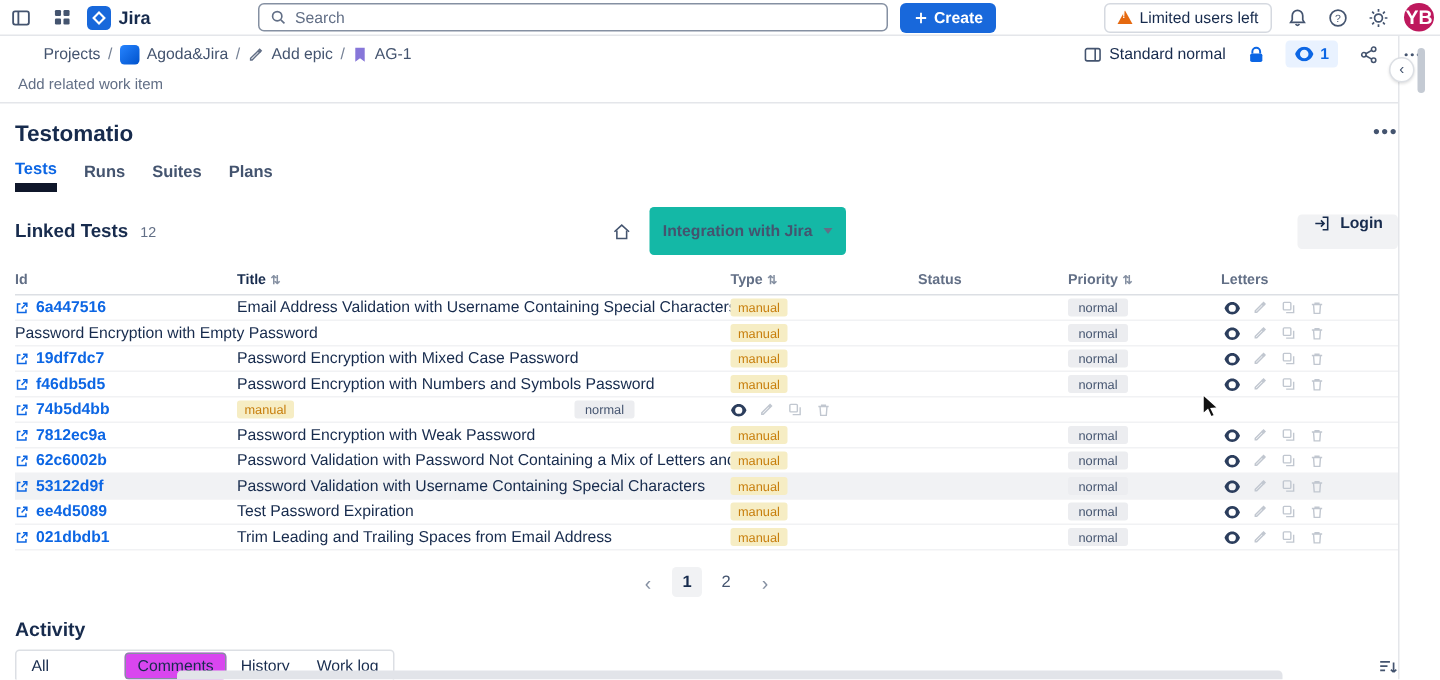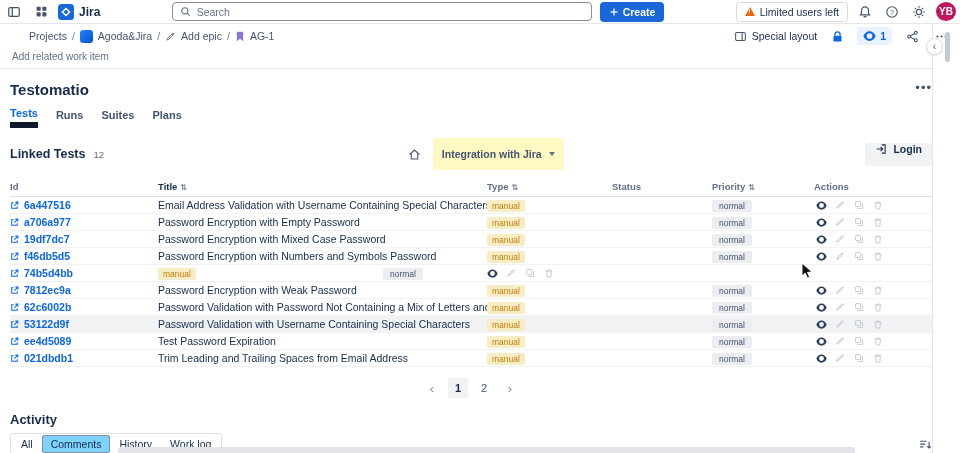--- a/index.html
+++ b/index.html
@@ -19,21 +19,21 @@
   .logo-text { font-weight:700; font-size:12px; color:#172B4D; }
   .nav-center { flex:1; display:flex; justify-content:center; align-items:center; gap:8px; }
   .search { width:420px; height:19px; border:1px solid #8590A2; border-radius:4px; display:flex; align-items:center; gap:6px; padding:0 7px; color:#626F86; background:#fff; }
   .search input { border:0; outline:0; flex:1; font:inherit; font-size:10.5px; color:#172B4D; background:transparent; }
   .search input::placeholder { color:#626F86; }
   .create-btn { height:20px; background:#1868DB; color:#fff; border:0; border-radius:4px; font-weight:600; font-size:10.5px; padding:0 9px; display:flex; align-items:center; gap:4px; }
   .nav-right { display:flex; align-items:center; gap:7px; }
   .limited-btn { height:20px; border:1px solid #D5D9E0; border-radius:4px; background:#fff; display:flex; align-items:center; gap:5px; font-size:10.5px; font-weight:500; color:#172B4D; padding:0 8px; }
   .warn-tri { width:0; height:0; border-left:5px solid transparent; border-right:5px solid transparent; border-bottom:9px solid #E56910; position:relative; }
   .warn-tri::after { content:"!"; position:absolute; left:-1.5px; top:1px; color:#fff; font-size:6px; font-weight:700; }
-  .avatar { width:20px; height:19px; border-radius:50%; background:#be185d; color:#fff; font-size:10px; font-weight:700; display:grid; place-items:center; flex:none; }
+  .avatar { width:20px; height:19px; border-radius:50%; background:#be185d; color:#fff; font-size:13px; font-weight:700; display:grid; place-items:center; flex:none; }
 
   
   .toolbar { height:24px; display:flex; align-items:center; padding:0 10px; font-size:10.5px; color:#44546F; }
   .crumbs { display:flex; align-items:center; gap:5px;padding-left:19px; }
   .crumb-sep { color:#758195; }
   .proj-avatar { width:13px; height:13px; border-radius:3px; background:linear-gradient(135deg,#2684FF,#0052CC); }
   .toolbar-right { margin-left:auto; display:flex; align-items:center; gap:11px; color:#44546F; }
   .layout-btn { display:flex; align-items:center; gap:5px; background:none; border:0; color:#172B4D; font-size:10.5px; font-weight:500; }
   .watch-chip { background:#E9F2FF; color:#0C66E4; border-radius:3px; height:18px; display:flex; align-items:center; gap:4px; padding:0 6px; font-weight:700; border:0; font-size:10.5px; }
   .plain-ic { background:none; border:0; color:#44546F; display:grid; place-items:center; width:18px; height:18px; }
@@ -49,21 +49,21 @@
 
   .tm-tabs { display:flex; gap:18px; margin-top:9px; font-weight:600; font-size:11px; color:#44546F; }
   .tm-tab { padding-bottom:5px; background:none; border:0; color:#44546F; font-weight:600; font-size:11px; }
   .tm-tab.active { color:#0C66E4; border-bottom:6px solid #0f172a; padding-bottom:3px; }
 
   .linked-row { display:flex; align-items:center; justify-content:space-between; margin-top:10px; }
   .linked-left { display:flex; align-items:baseline; gap:8px; }
   .linked-label { font-size:12.5px; font-weight:600; }
   .linked-count { color:#626F86; font-size:9.5px; }
   .linked-mid { display:flex; align-items:center; gap:9px; }
-  .dropdown-btn { background:#fef9c3; border:0; border-radius:3px; height:23px; padding:16px 9px; display:flex; align-items:center; gap:7px; font-weight:600; font-size:10.5px; color:#44546F; }
+  .dropdown-btn { background:#14b8a6; border:0; border-radius:3px; height:23px; padding:16px 9px; display:flex; align-items:center; gap:7px; font-weight:600; font-size:10.5px; color:#44546F; }
   .chev-down { width:0; height:0; border-left:3.5px solid transparent; border-right:3.5px solid transparent; border-top:4.5px solid #626F86; }
   .login-btn { background:#F1F2F4; border:0; border-radius:3px; height:23px; padding:0 10px; display:flex; align-items:flex-start; gap:6px; font-weight:600; font-size:10.5px; color:#172B4D; }
 
   
   .t-header { display:flex; align-items:center; height:21px; margin-top:6px; color:#626F86; font-size:9.5px; font-weight:600; border-bottom:1px solid #DCDFE4; }
   .sort-glyph { font-size:8px; color:#8590A2; margin-left:3px; }
   .t-row { display:flex; align-items:center; height:17px; border-bottom:1px solid #F1F2F4; font-size:10.5px; }
   .t-row.highlighted { background:#F1F2F4; }
   .col-id { width:148px; display:flex; align-items:center; gap:5px; }
   .col-id .tid { color:#0C66E4; font-weight:700; }
@@ -85,21 +85,21 @@
   .pg { background:none; border:0; min-width:20px; height:20px; border-radius:3px; color:#44546F; font-size:11px; display:grid; place-items:center; }
   .pg.chev { color:#8590A2; font-size:13px; }
   .pg.current { background:#F1F2F4; color:#172B4D; font-weight:700; }
 
   
   .activity-header { display:flex; align-items:center; margin-top:13px; }
   .activity-title { font-size:13px; font-weight:700; }
   .act-tabs-row { display:flex; align-items:center; margin-top:6px; }
   .act-tabs { display:flex; align-items:center; border:1px solid #DCDFE4; border-radius:3px; padding:1px; }
   .act-tab { background:none; border:0; padding:3px 9px; font-size:10.5px; color:#172B4D; border-radius:3px; }
-  .act-tab.selected { background:#7dd3fc; box-shadow:inset 0 0 0 1px #8590A2; }
+  .act-tab.selected { background:#d946ef; box-shadow:inset 0 0 0 1px #8590A2;margin-left:41px; }
   .sort-btn { margin-left:auto; background:none; border:0; color:#44546F; }
 
   .comment-row { display:flex; gap:10px; margin-top:10px; }
   .comment-box { flex:1; border:1px solid #8590A2; border-radius:3px; height:70px; padding:8px 10px; position:relative; }
 
   
   .rail-divider { position:absolute; left:932px; top:24px; height:429px; width:1px; background:#E4E6EA; }
   .collapse-btn { position:absolute; left:926px; top:38px; width:17px; height:17px; border:1px solid #DCDFE4; border-radius:50%; background:#fff; display:grid; place-items:center; font-size:10px; color:#44546F; box-shadow:0 1px 2px rgba(0,0,0,.12); padding:0; line-height:1; }
   .scroll-thumb { position:absolute; left:945px; top:32px; width:5px; height:30px; background:#C4CAD3; border-radius:3px; }
   .bottom-strip { position:absolute; left:118px; top:447px; width:737px; height:6px; background:#E2E4E9; border-radius:3px 3px 0 0; }
@@ -208,21 +208,21 @@
   </div>
 
   <div class="toolbar-right">
     <button class="layout-btn">
       <span>
         <svg width="13" height="13" viewBox="0 0 16 16" fill="none" stroke="#44546F" stroke-width="1.3">
             <rect x="2" y="3" width="12" height="10" rx="1.5"></rect>
             <line x1="10" y1="3" x2="10" y2="13"></line>
           </svg>
       </span>
-      <span>Special layout</span>
+      <span>Standard normal</span>
     </button>
     <button class="plain-ic" style="color:#0C66E4;">
       <svg width="13" height="13" viewBox="0 0 16 16" fill="currentColor">
           <path d="M4 7V5.5a4 4 0 0 1 8 0V7h-1.6V5.5a2.4 2.4 0 0 0-4.8 0V7z"></path>
           <rect x="3" y="7" width="10" height="7" rx="1.5"></rect>
         </svg>
     </button>
     <button class="watch-chip">
       <span>
         <svg width="13" height="10" viewBox="0 0 16 12" fill="currentColor">
@@ -295,21 +295,21 @@
         <span>Login</span>
       </button>
     </div>
 
     <div class="t-header">
       <div class="col-id">Id</div>
       <div class="col-title"><span>Title</span><span class="sort-glyph">⇅</span></div>
       <div class="col-type"><span>Type</span><span class="sort-glyph">⇅</span></div>
       <div class="col-status">Status</div>
       <div class="col-priority"><span>Priority</span><span class="sort-glyph">⇅</span></div>
-      <div class="col-actions">Actions</div>
+      <div class="col-actions">Letters</div>
     </div>
 
     <div>
 
         <div class="t-row">
           <div class="col-id">
             <span class="ext-ic">
               <svg width="9" height="9" viewBox="0 0 16 16" fill="none" stroke="currentColor" stroke-width="1.8">
                 <path d="M6.5 3H3v10h10V9.5"></path>
                 <path d="M9.5 2H14v4.5"></path>
@@ -343,30 +343,20 @@
             <button class="act muted">
               <svg width="10" height="11" viewBox="0 0 16 16" fill="none" stroke="currentColor" stroke-width="1.5">
                 <path d="M2.5 4h11M6 4V2.5h4V4"></path>
                 <path d="M4.3 4l.7 9.5h6l.7-9.5"></path>
               </svg>
             </button>
           </div>
         </div>
 
         <div class="t-row">
-          <div class="col-id">
-            <span class="ext-ic">
-              <svg width="9" height="9" viewBox="0 0 16 16" fill="none" stroke="currentColor" stroke-width="1.8">
-                <path d="M6.5 3H3v10h10V9.5"></path>
-                <path d="M9.5 2H14v4.5"></path>
-                <path d="M13.6 2.4L7.8 8.2"></path>
-              </svg>
-            </span>
-            <span class="tid">a706a977</span>
-          </div>
           <div class="col-title">Password Encryption with Empty Password</div>
           <div class="col-type"><span class="badge-manual">manual</span></div>
           <div class="col-status"><span class="dot"></span></div>
           <div class="col-priority"><span class="badge-normal">normal</span></div>
           <div class="col-actions">
             <button class="act eye">
               <svg width="11" height="9" viewBox="0 0 16 12" fill="currentColor">
                 <path d="M8 0C4.5 0 1.7 2.6.5 6c1.2 3.4 4 6 7.5 6s6.3-2.6 7.5-6C14.3 2.6 11.5 0 8 0zm0 9.5A3.5 3.5 0 1 1 8 2.5a3.5 3.5 0 0 1 0 7z"></path>
               </svg>
             </button>

